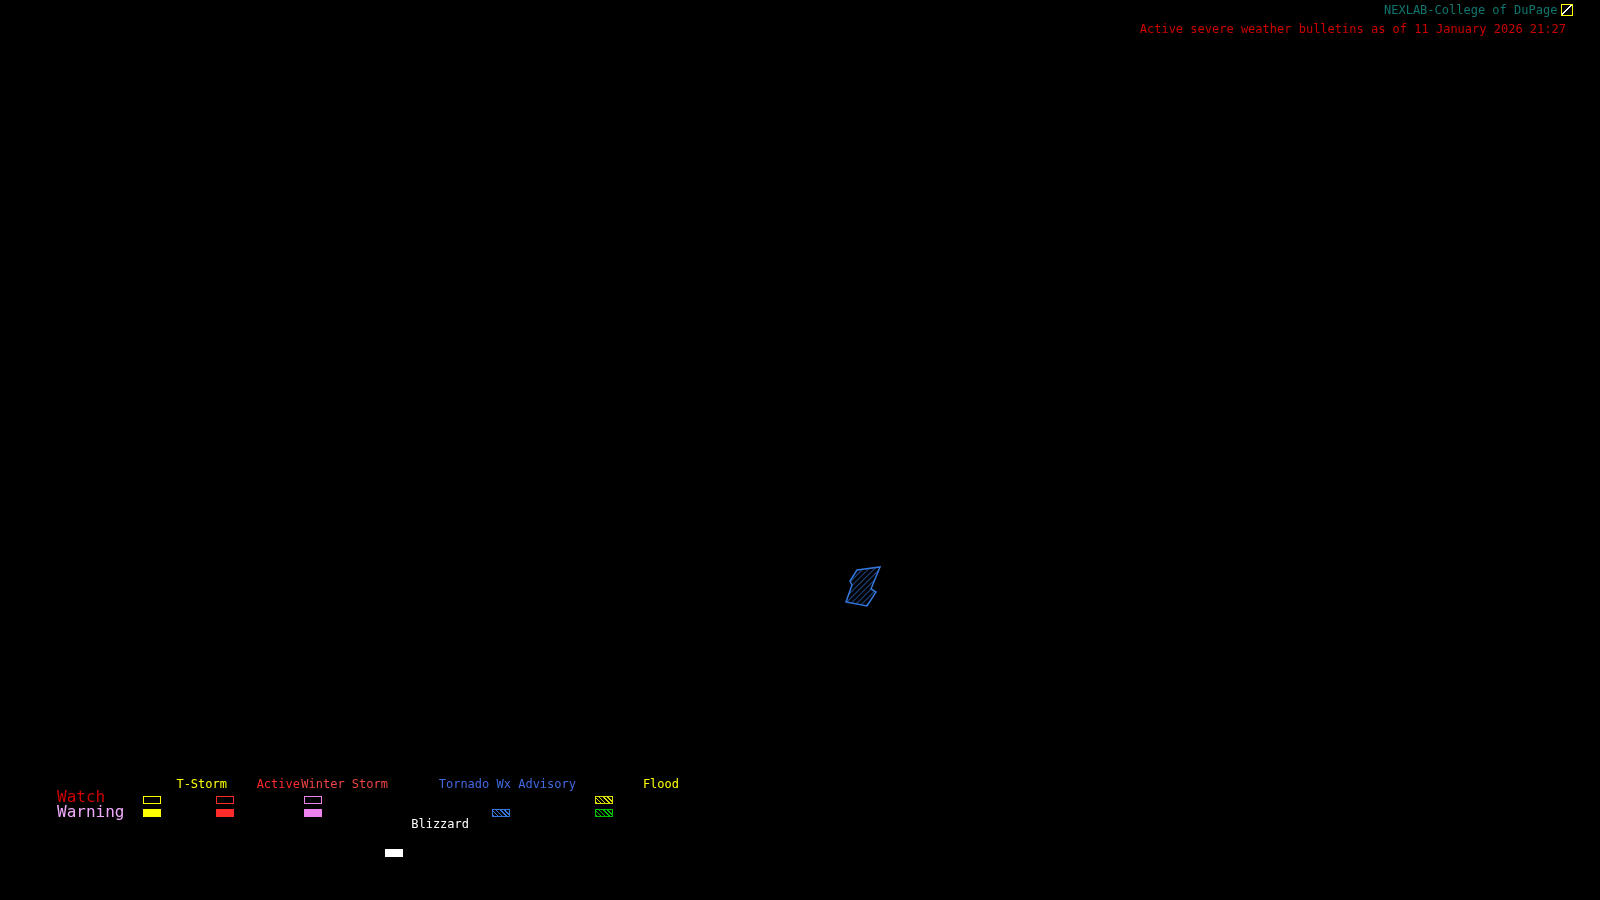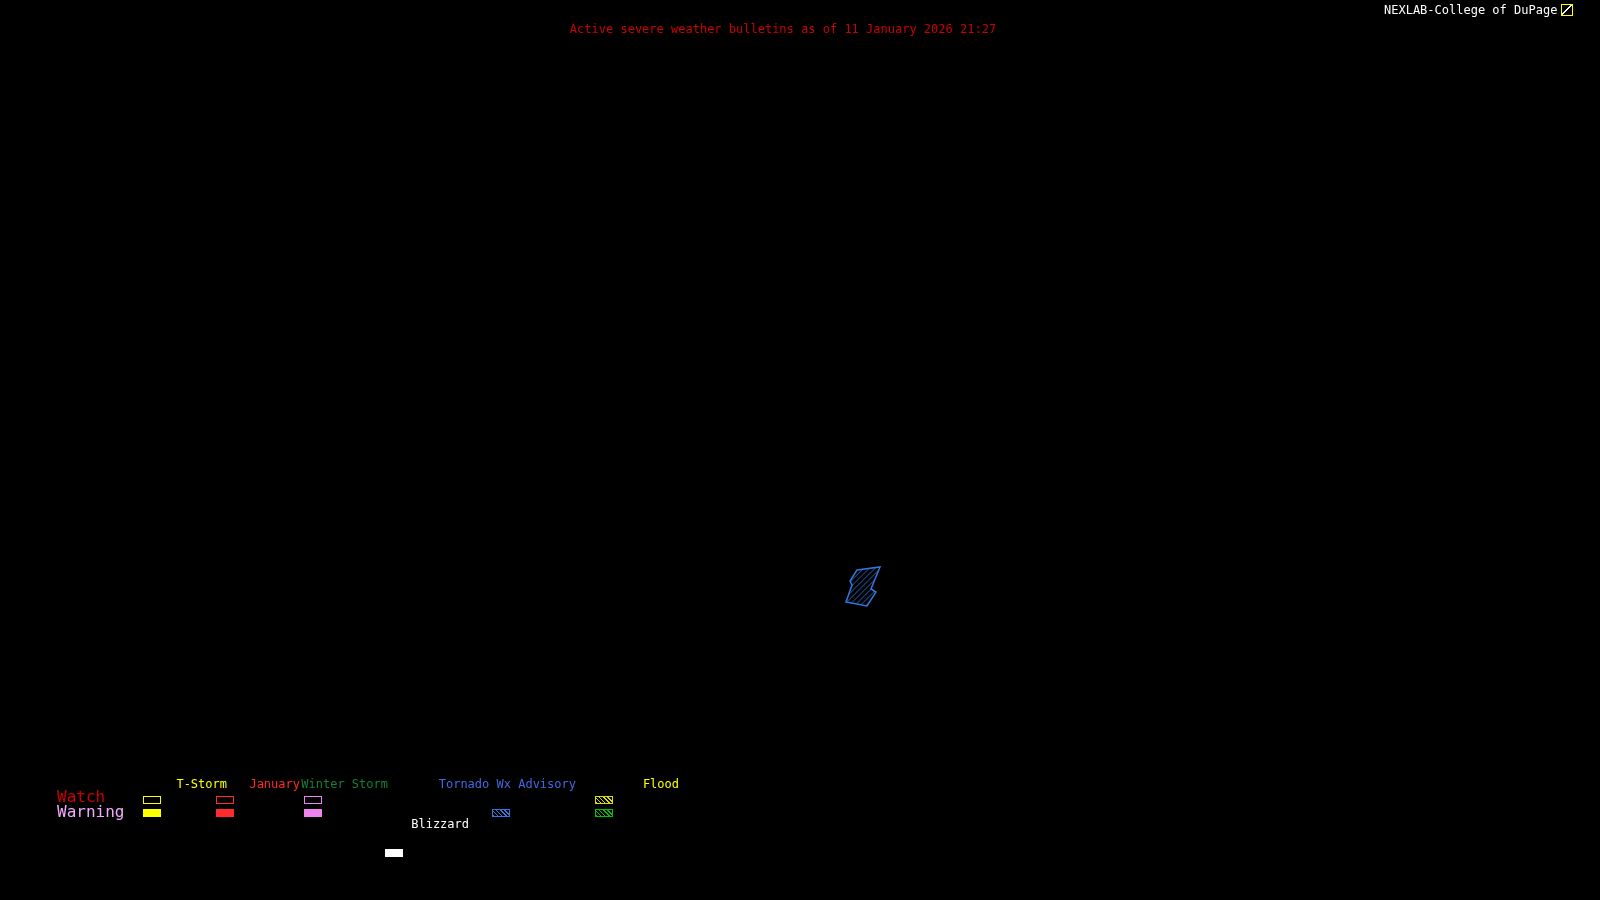--- a/index.html
+++ b/index.html
@@ -66,44 +66,44 @@
 <svg id="map-canvas" class="abs" width="1600" height="900" viewBox="0 0 1600 900">
   <defs>
     <pattern id="advisory-hatch" width="4" height="4" patternUnits="userSpaceOnUse" patternTransform="rotate(45)">
       <line id="hatchline" x1="0" y1="0" x2="0" y2="4" stroke="#3377dd" stroke-width="1.2"></line>
     </pattern>
   </defs>
   <polygon points="857,570 880,567 871,589 876,592 867,606 846,602 852,585 850,581" fill="url(#advisory-hatch)" stroke="#3377dd" stroke-width="1.5"></polygon>
 </svg>
 
 <div id="site-title" class="abs">
-  <span style="color: #ffffff;">NEXLAB-College of DuPage</span>
+  <span style="color: #0f766e;">NEXLAB-College of DuPage</span>
   <span id="logo-icon"></span>
 </div>
 
-<div id="bulletin-line" class="abs" style="color: rgb(204, 0, 0);">Active severe weather bulletins as of 11 January 2026 21:27</div>
+<div id="bulletin-line" class="abs" style="color: rgb(204, 0, 0); text-align: right;">Active severe weather bulletins as of 11 January 2026 21:27</div>
 
 <div id="legend">
   <div id="legend-watch-label" class="abs legend-rowlabel" style="color: rgb(204, 0, 0);">Watch</div>
   <div id="legend-warning-label" class="abs legend-rowlabel" style="color: #f0abfc;">Warning</div>
 
   <div class="legend-col" style="left:77px;">
     <span class="cat-label" style="color: rgb(255, 255, 0);">T-Storm</span>
     <span class="swatch" style="border: 1px solid rgb(255, 255, 0);"></span>
     <span class="swatch" style="background: rgb(255, 255, 0);"></span>
   </div>
 
   <div class="legend-col" style="left:150px;">
-    <span class="cat-label" style="color: rgb(255, 42, 42);">January</span>
+    <span class="cat-label" style="color: rgb(255, 42, 42);">Active</span>
     <span class="swatch" style="border: 1px solid rgb(255, 42, 42);"></span>
     <span class="swatch" style="background: rgb(255, 42, 42);"></span>
   </div>
 
   <div class="legend-col" style="left:238px;">
-    <span class="cat-label" style="color: #15803d;">Winter Storm</span>
+    <span class="cat-label" style="color: #ef4444;">Winter Storm</span>
     <span class="swatch" style="border: 1px solid rgb(238, 130, 238);"></span>
     <span class="swatch" style="background: rgb(238, 130, 238);"></span>
   </div>
 
   <div class="legend-col" style="left:319px;margin-top:40px;">
     <span class="cat-label" style="color: rgb(255, 255, 255);">Blizzard</span>
     <span class="swatch" style="visibility: hidden;"></span>
     <span class="swatch" style="background: rgb(255, 255, 255);"></span>
   </div>
 

